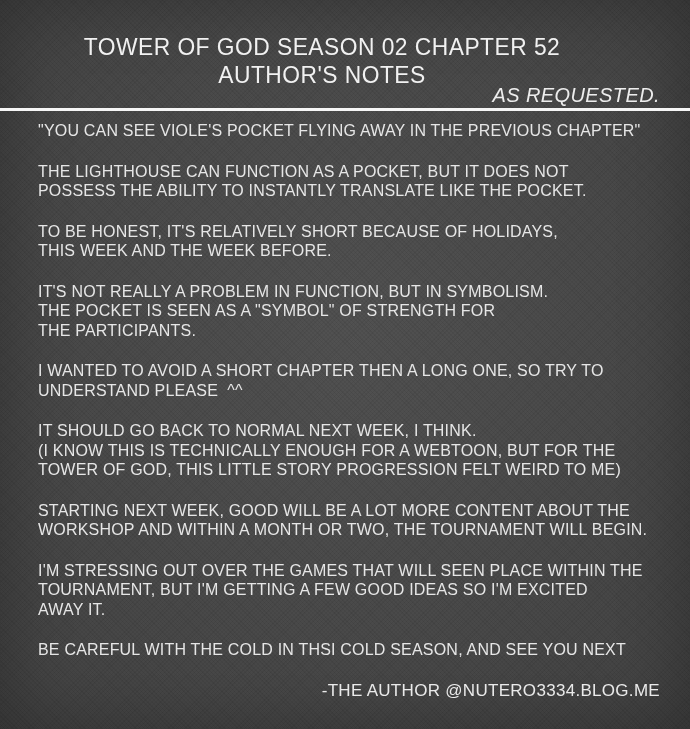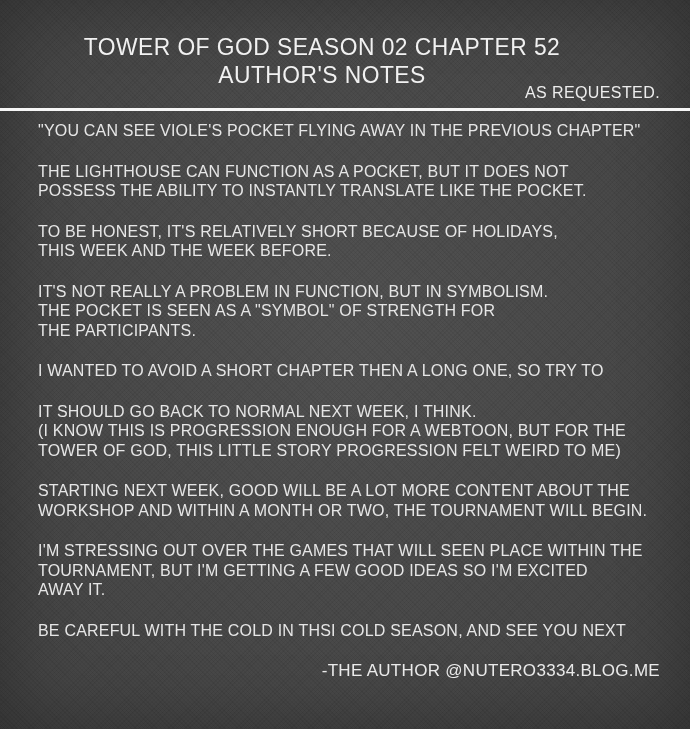--- a/index.html
+++ b/index.html
@@ -38,24 +38,25 @@
   }
   .title-line {
     font-size: 24px;
     line-height: 28px;
     white-space: pre;
   }
   .as-requested {
     position: absolute;
     right: 30px;
     top: 84px;
-    font-size: 16px;
+    font-size: 20px;
     letter-spacing: 0.4px;
     color: #ededed;
     white-space: pre;
+    font-style: italic;
   }
   .divider {
     margin-top: 0;
     width: 100%;
     height: 3px;
     background: var(--divider, #f6f6f6);
   }
   .body {
     padding: 10px 28px 0 38px;
     font-size: 16px;
@@ -106,24 +107,25 @@
         <div class="line">TO BE HONEST, IT'S RELATIVELY SHORT BECAUSE OF HOLIDAYS,</div>
         <div class="line">THIS WEEK AND THE WEEK BEFORE.</div>
       </div>
       <div class="para">
         <div class="line">IT'S NOT REALLY A PROBLEM IN FUNCTION, BUT IN SYMBOLISM.</div>
         <div class="line">THE POCKET IS SEEN AS A "SYMBOL" OF STRENGTH FOR</div>
         <div class="line">THE PARTICIPANTS.</div>
       </div>
       <div class="para">
         <div class="line">I WANTED TO AVOID A SHORT CHAPTER THEN A LONG ONE, SO TRY TO</div>
+        <div class="line">UNDERSTAND PLEASE  ^^</div>
       </div>
       <div class="para">
         <div class="line">IT SHOULD GO BACK TO NORMAL NEXT WEEK, I THINK.</div>
-        <div class="line">(I KNOW THIS IS PROGRESSION ENOUGH FOR A WEBTOON, BUT FOR THE</div>
+        <div class="line">(I KNOW THIS IS TECHNICALLY ENOUGH FOR A WEBTOON, BUT FOR THE</div>
         <div class="line">TOWER OF GOD, THIS LITTLE STORY PROGRESSION FELT WEIRD TO ME)</div>
       </div>
       <div class="para">
         <div class="line">STARTING NEXT WEEK, GOOD WILL BE A LOT MORE CONTENT ABOUT THE</div>
         <div class="line">WORKSHOP AND WITHIN A MONTH OR TWO, THE TOURNAMENT WILL BEGIN.</div>
       </div>
       <div class="para">
         <div class="line">I'M STRESSING OUT OVER THE GAMES THAT WILL SEEN PLACE WITHIN THE</div>
         <div class="line">TOURNAMENT, BUT I'M GETTING A FEW GOOD IDEAS SO I'M EXCITED</div>
         <div class="line">AWAY IT.</div>

